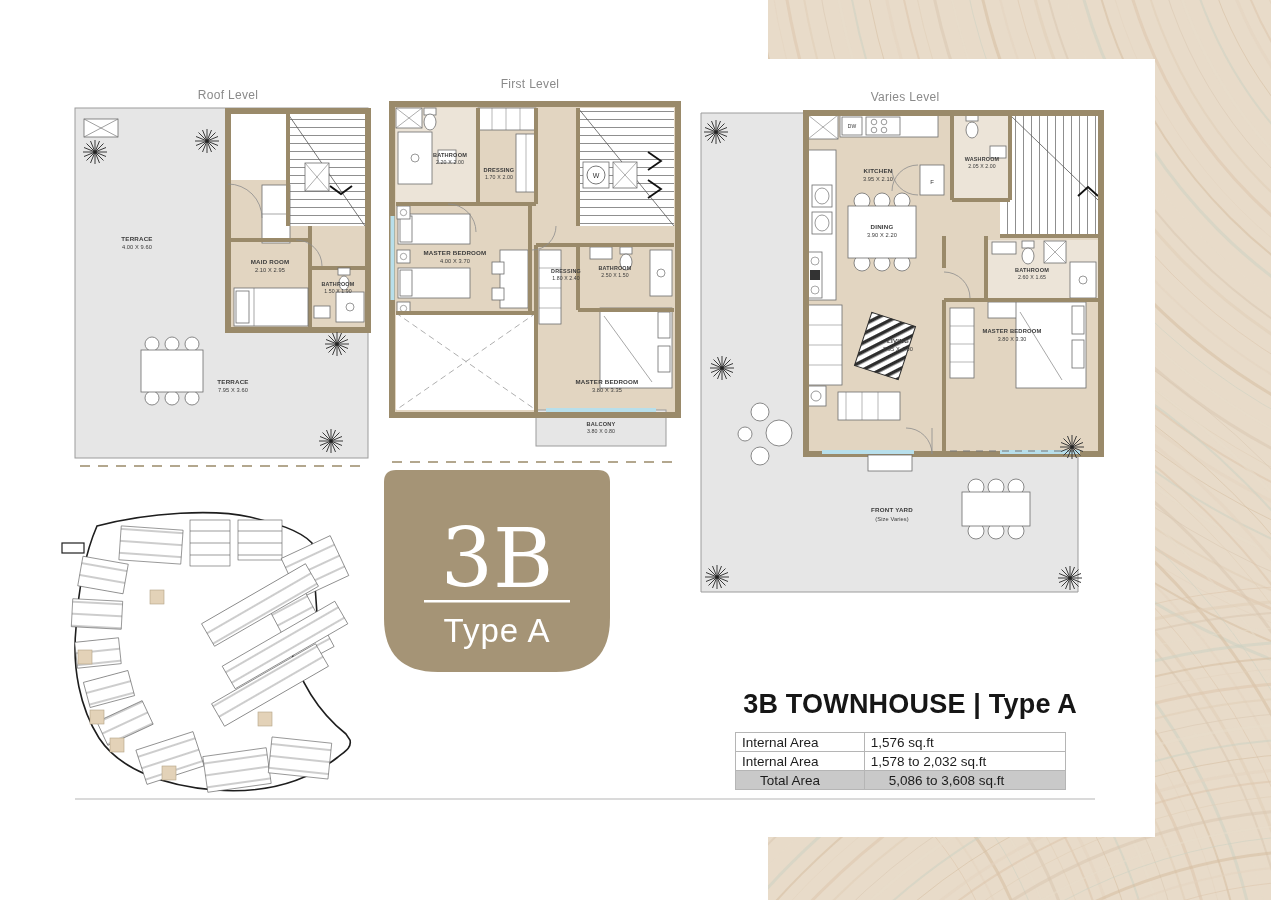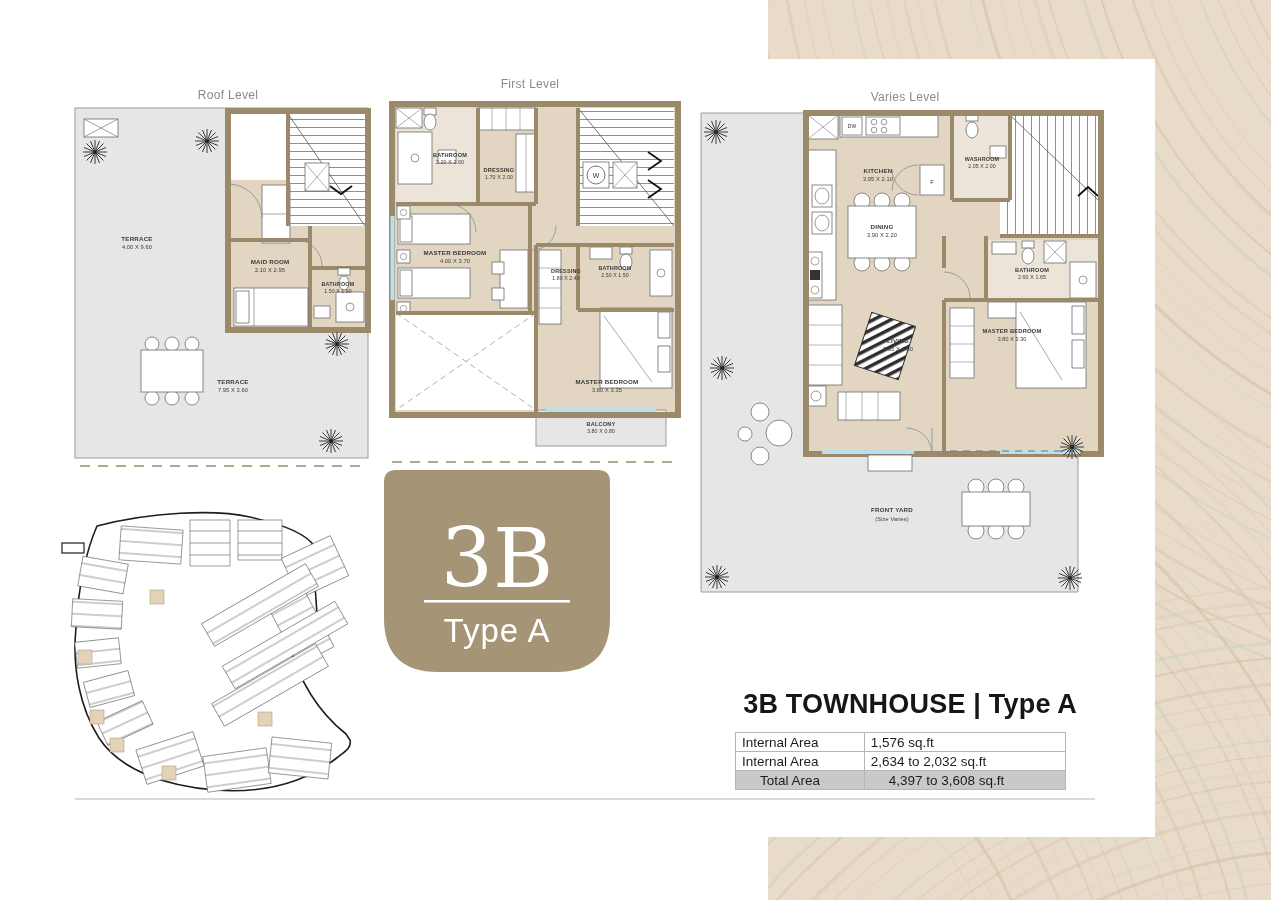--- a/index.html
+++ b/index.html
@@ -549,23 +549,23 @@
 
     <div id="main-title">3B TOWNHOUSE | Type A</div>
     <table id="area-table">
       <tbody>
           <tr>
         <td class="lbl">Internal Area</td>
         <td class="val">1,576 sq.ft</td>
       </tr>
       <tr>
         <td class="lbl">Internal Area</td>
-        <td class="val">2,634 to 2,032 sq.ft</td>
+        <td class="val">1,578 to 2,032 sq.ft</td>
       </tr>
       <tr class="hl">
         <td class="lbl">Total Area</td>
-        <td class="val">4,397 to 3,608 sq.ft</td>
+        <td class="val">5,086 to 3,608 sq.ft</td>
       </tr>
     </tbody>
       </table>
     <div id="divider"></div>
   </div>
 </div>
 
 </body></html>

